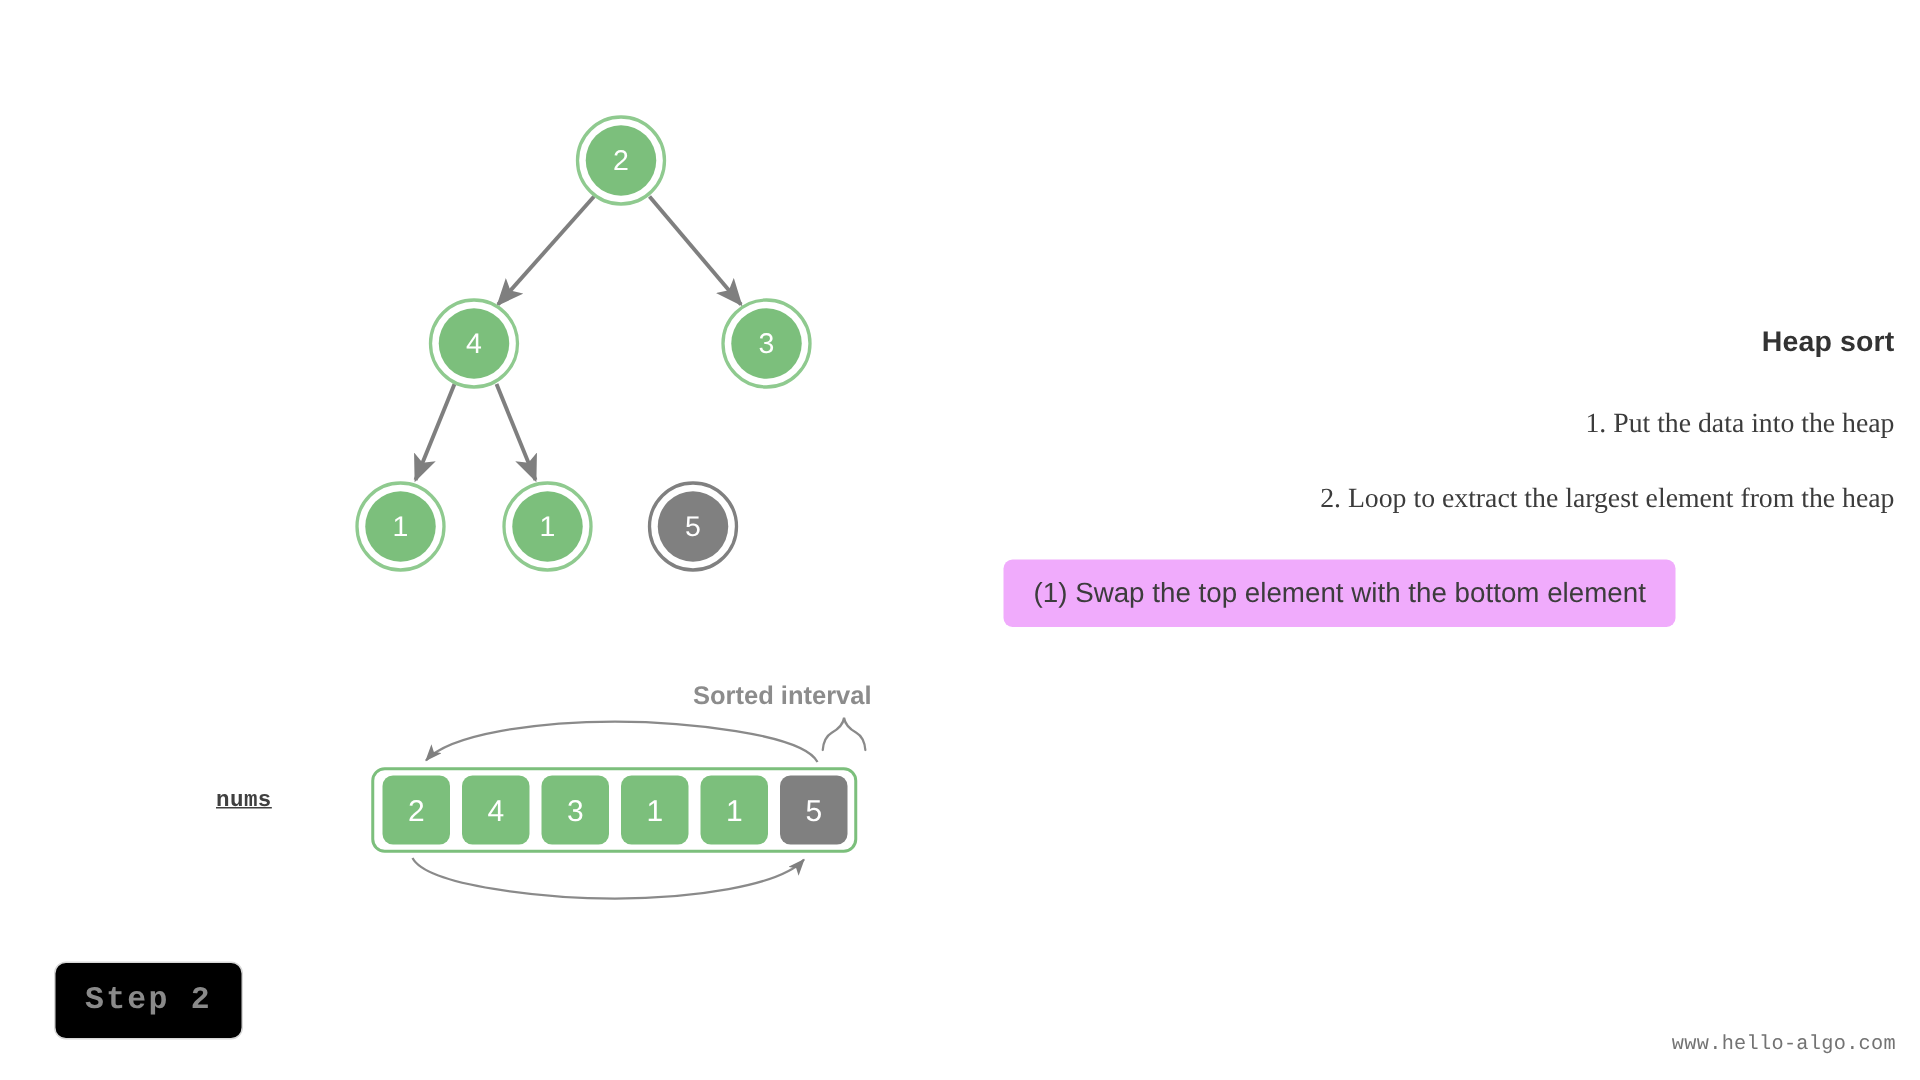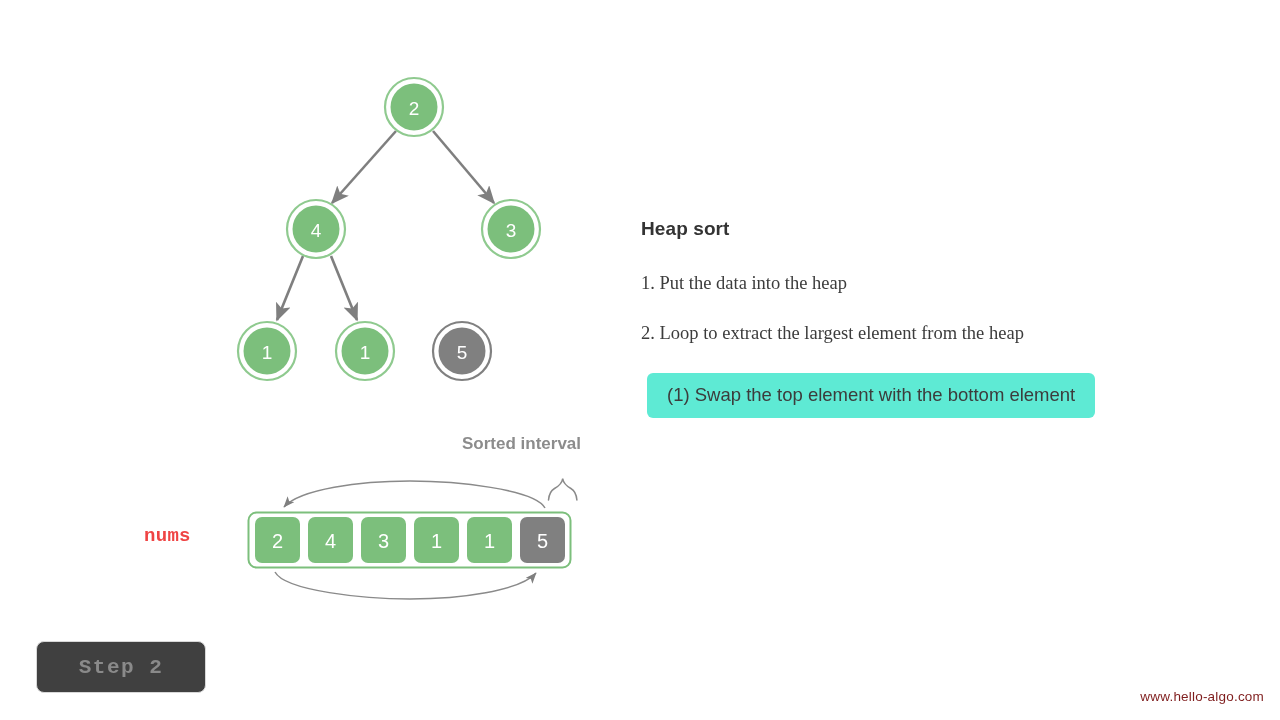--- a/index.html
+++ b/index.html
@@ -44,23 +44,24 @@
     font-size: 20px;
     font-weight: 400;
     fill: #ffffff;
     text-anchor: middle;
     dominant-baseline: central;
   }
 
   
   #panel {
     position: absolute;
-    left: 641px;
+    left: 663px;
     top: 218px;
     width: 600px;
+    text-align: right;
   }
   #panel .heading {
     font-family: "Liberation Sans", sans-serif;
     font-size: 19px;
     font-weight: bold;
     color: #333333;
     letter-spacing: .1px;
     margin: 0 0 33px 0;
   }
   #panel .step-line {
@@ -69,83 +70,84 @@
     font-weight: 400;
     color: #3c3c3c;
     margin: 0 0 29px 0;
     white-space: nowrap;
   }
   #panel .step-line.tight {
   }
   #panel .substep {
     display: block;
     margin-left: 6px;
-    background: #5eead4;
+    background: #f0abfc;
     border-radius: 6px;
     padding: 11px 20px 12px 20px;
     font-family: "Liberation Sans", sans-serif;
     font-size: 18.5px;
     color: #3c3c3c;
     white-space: nowrap;
     width: max-content;
   }
 
   
   .nums-label {
     position: absolute;
     left: 144px;
     top: 525px;
     font-family: "Liberation Mono", monospace;
-    font-size: 19px;
-    font-weight: bold;
-    color: #ef4444;
+    font-size: 15px;
+    font-weight: bold;
+    color: #404040;
     letter-spacing: .3px;
+    text-decoration: underline;
   }
   .sorted-label {
     position: absolute;
     left: 462px;
-    top: 434px;
+    top: 454px;
     font-family: "Liberation Sans", sans-serif;
     font-size: 17px;
     font-weight: bold;
     color: #8c8c8c;
     white-space: nowrap;
   }
 
   
   #step-badge {
     position: absolute;
     left: 36px;
     top: 641px;
-    width: 170px;
+    width: 126px;
     height: 52px;
     box-sizing: border-box;
     border: 1px solid #d8d8d8;
     border-radius: 8px;
-    background: #404040;
+    background: #000000;
     display: flex;
     align-items: center;
     justify-content: center;
   }
   #step-badge .step-text {
     font-family: "Liberation Mono", monospace;
     font-size: 21px;
     font-weight: bold;
     color: #8a8a8a;
     letter-spacing: 1.5px;
   }
 
   
   #watermark {
     position: absolute;
     right: 16px;
     bottom: 16px;
-    font-family: Liberation Sans, sans-serif;
+    font-family: Liberation Mono, monospace;
     font-size: 13.5px;
-    color: #7f1d1d;
+    color: #737373;
     letter-spacing: .2px;
     margin-left: 20px;
   }
 </style>
 </head>
 <body>
 
 <div id="stage">
 
   <svg id="canvas" viewBox="0 0 1280 720">

